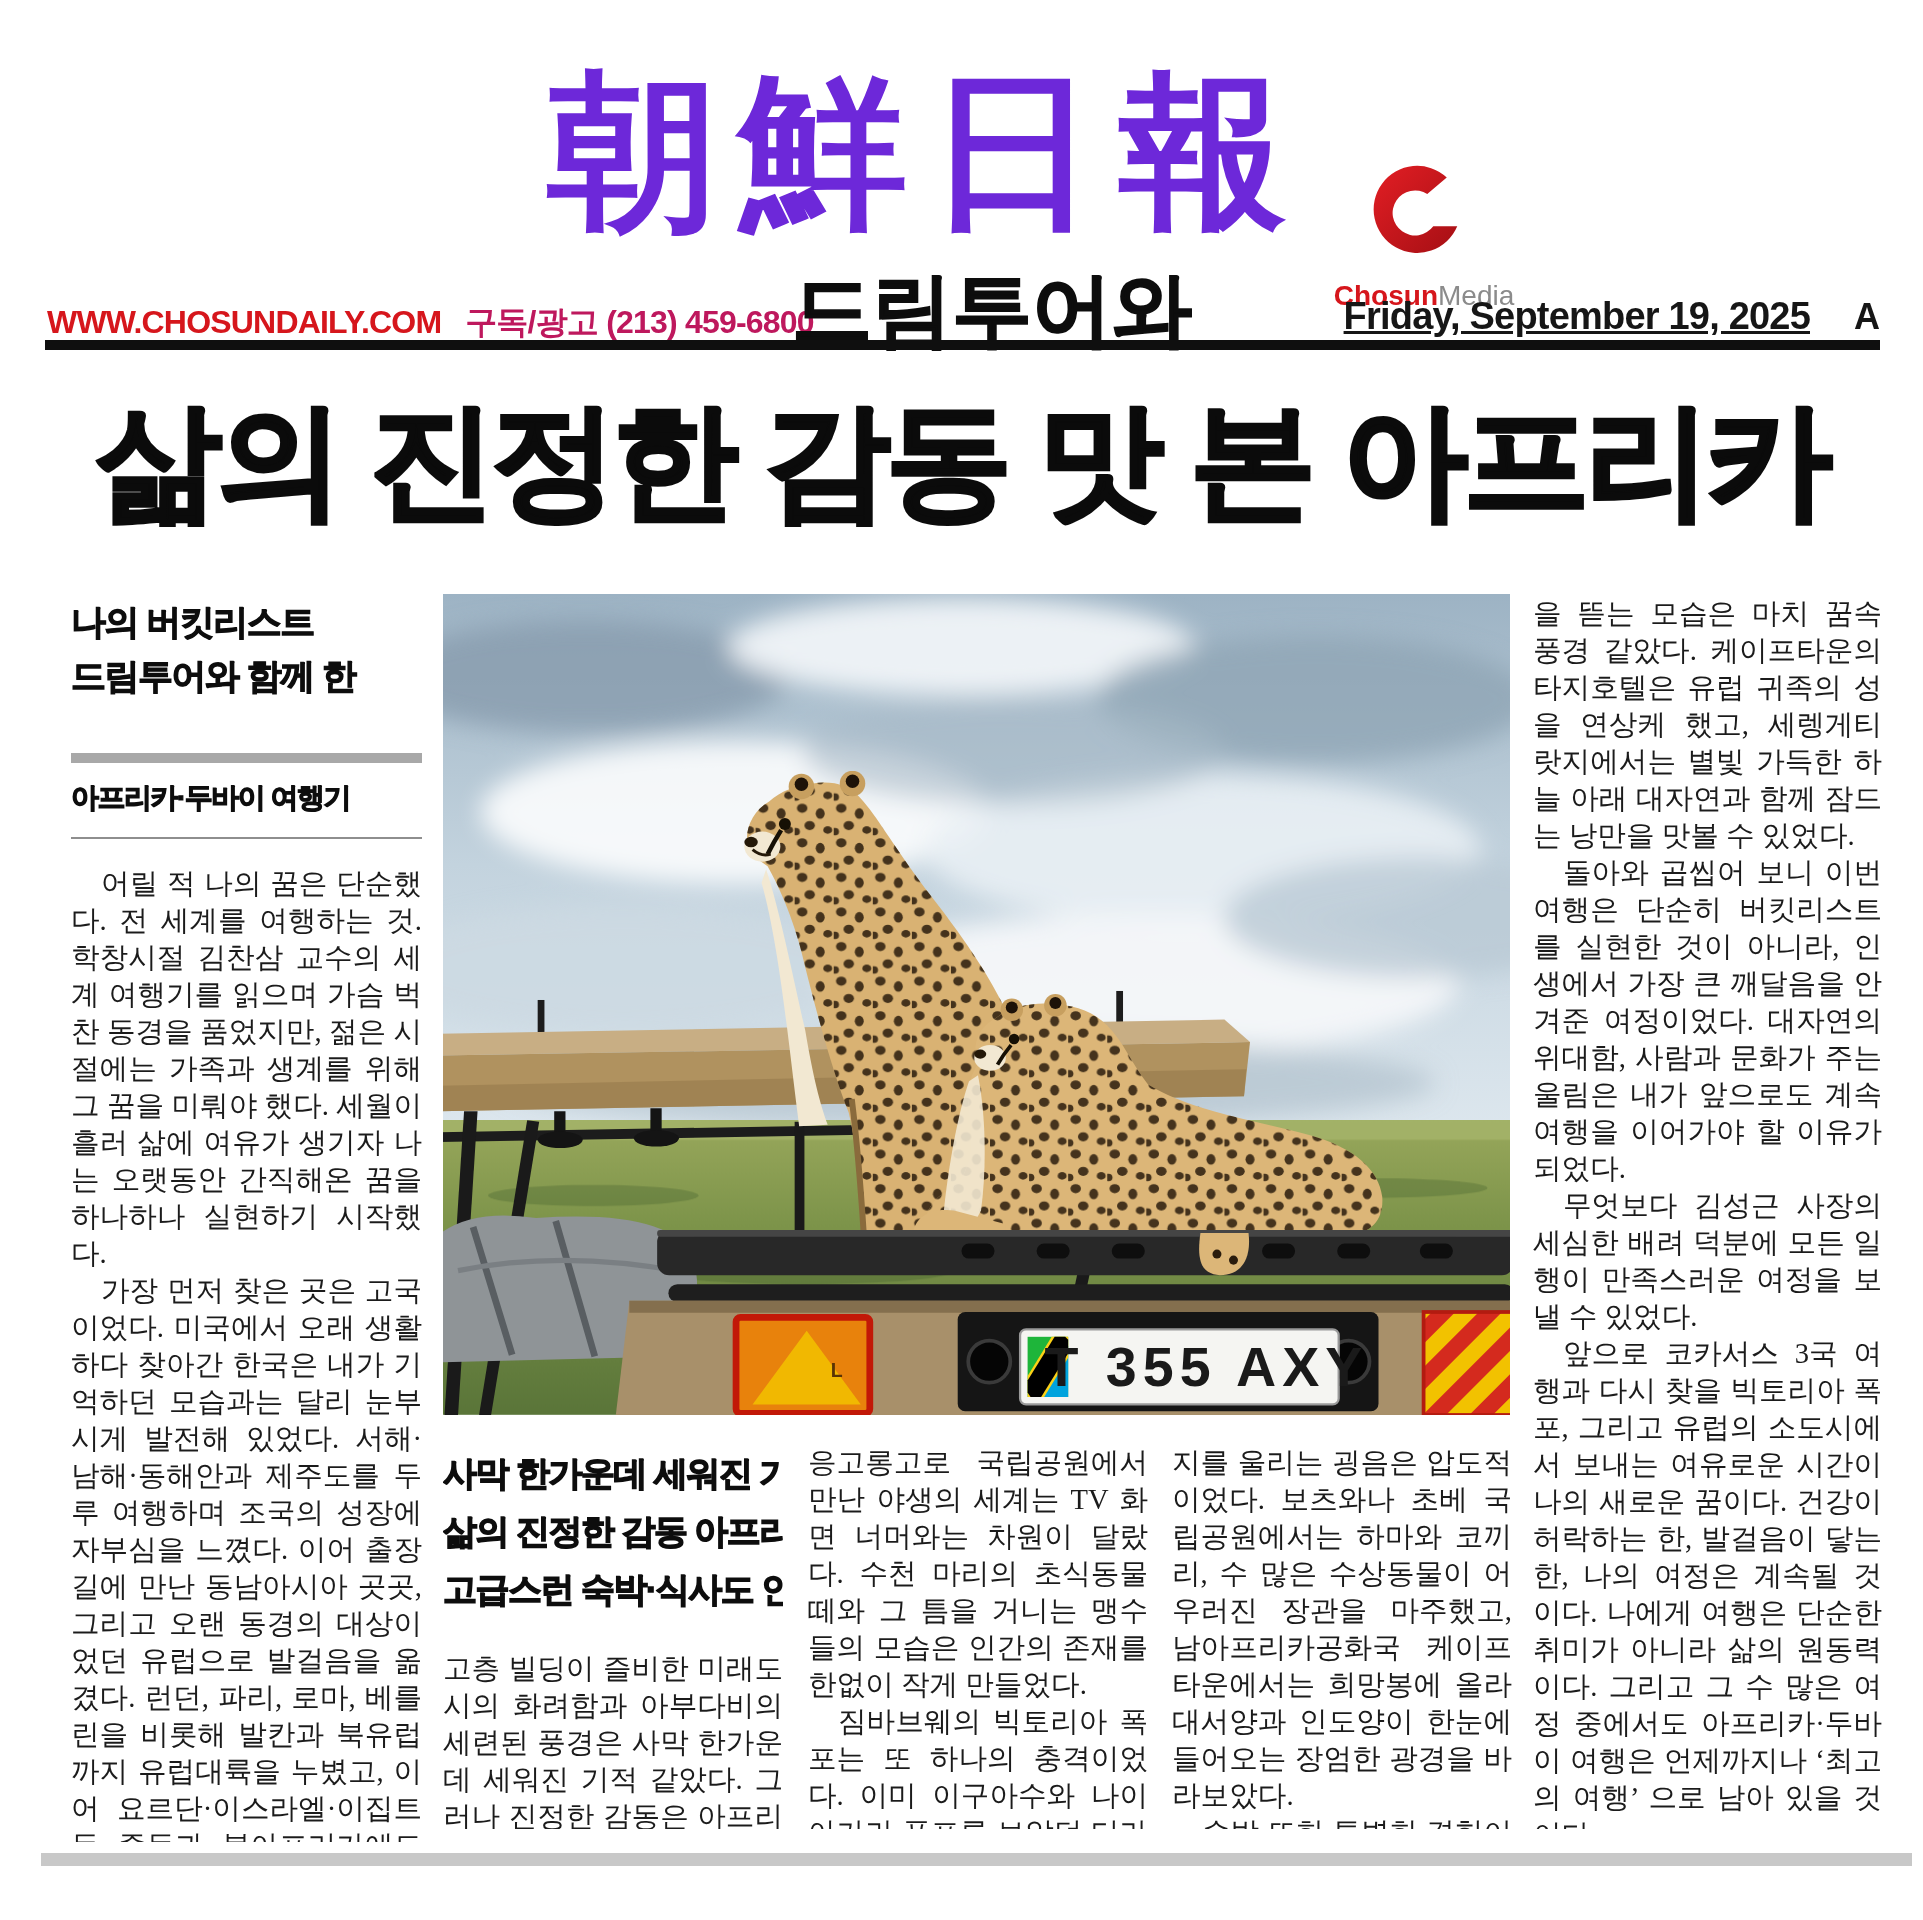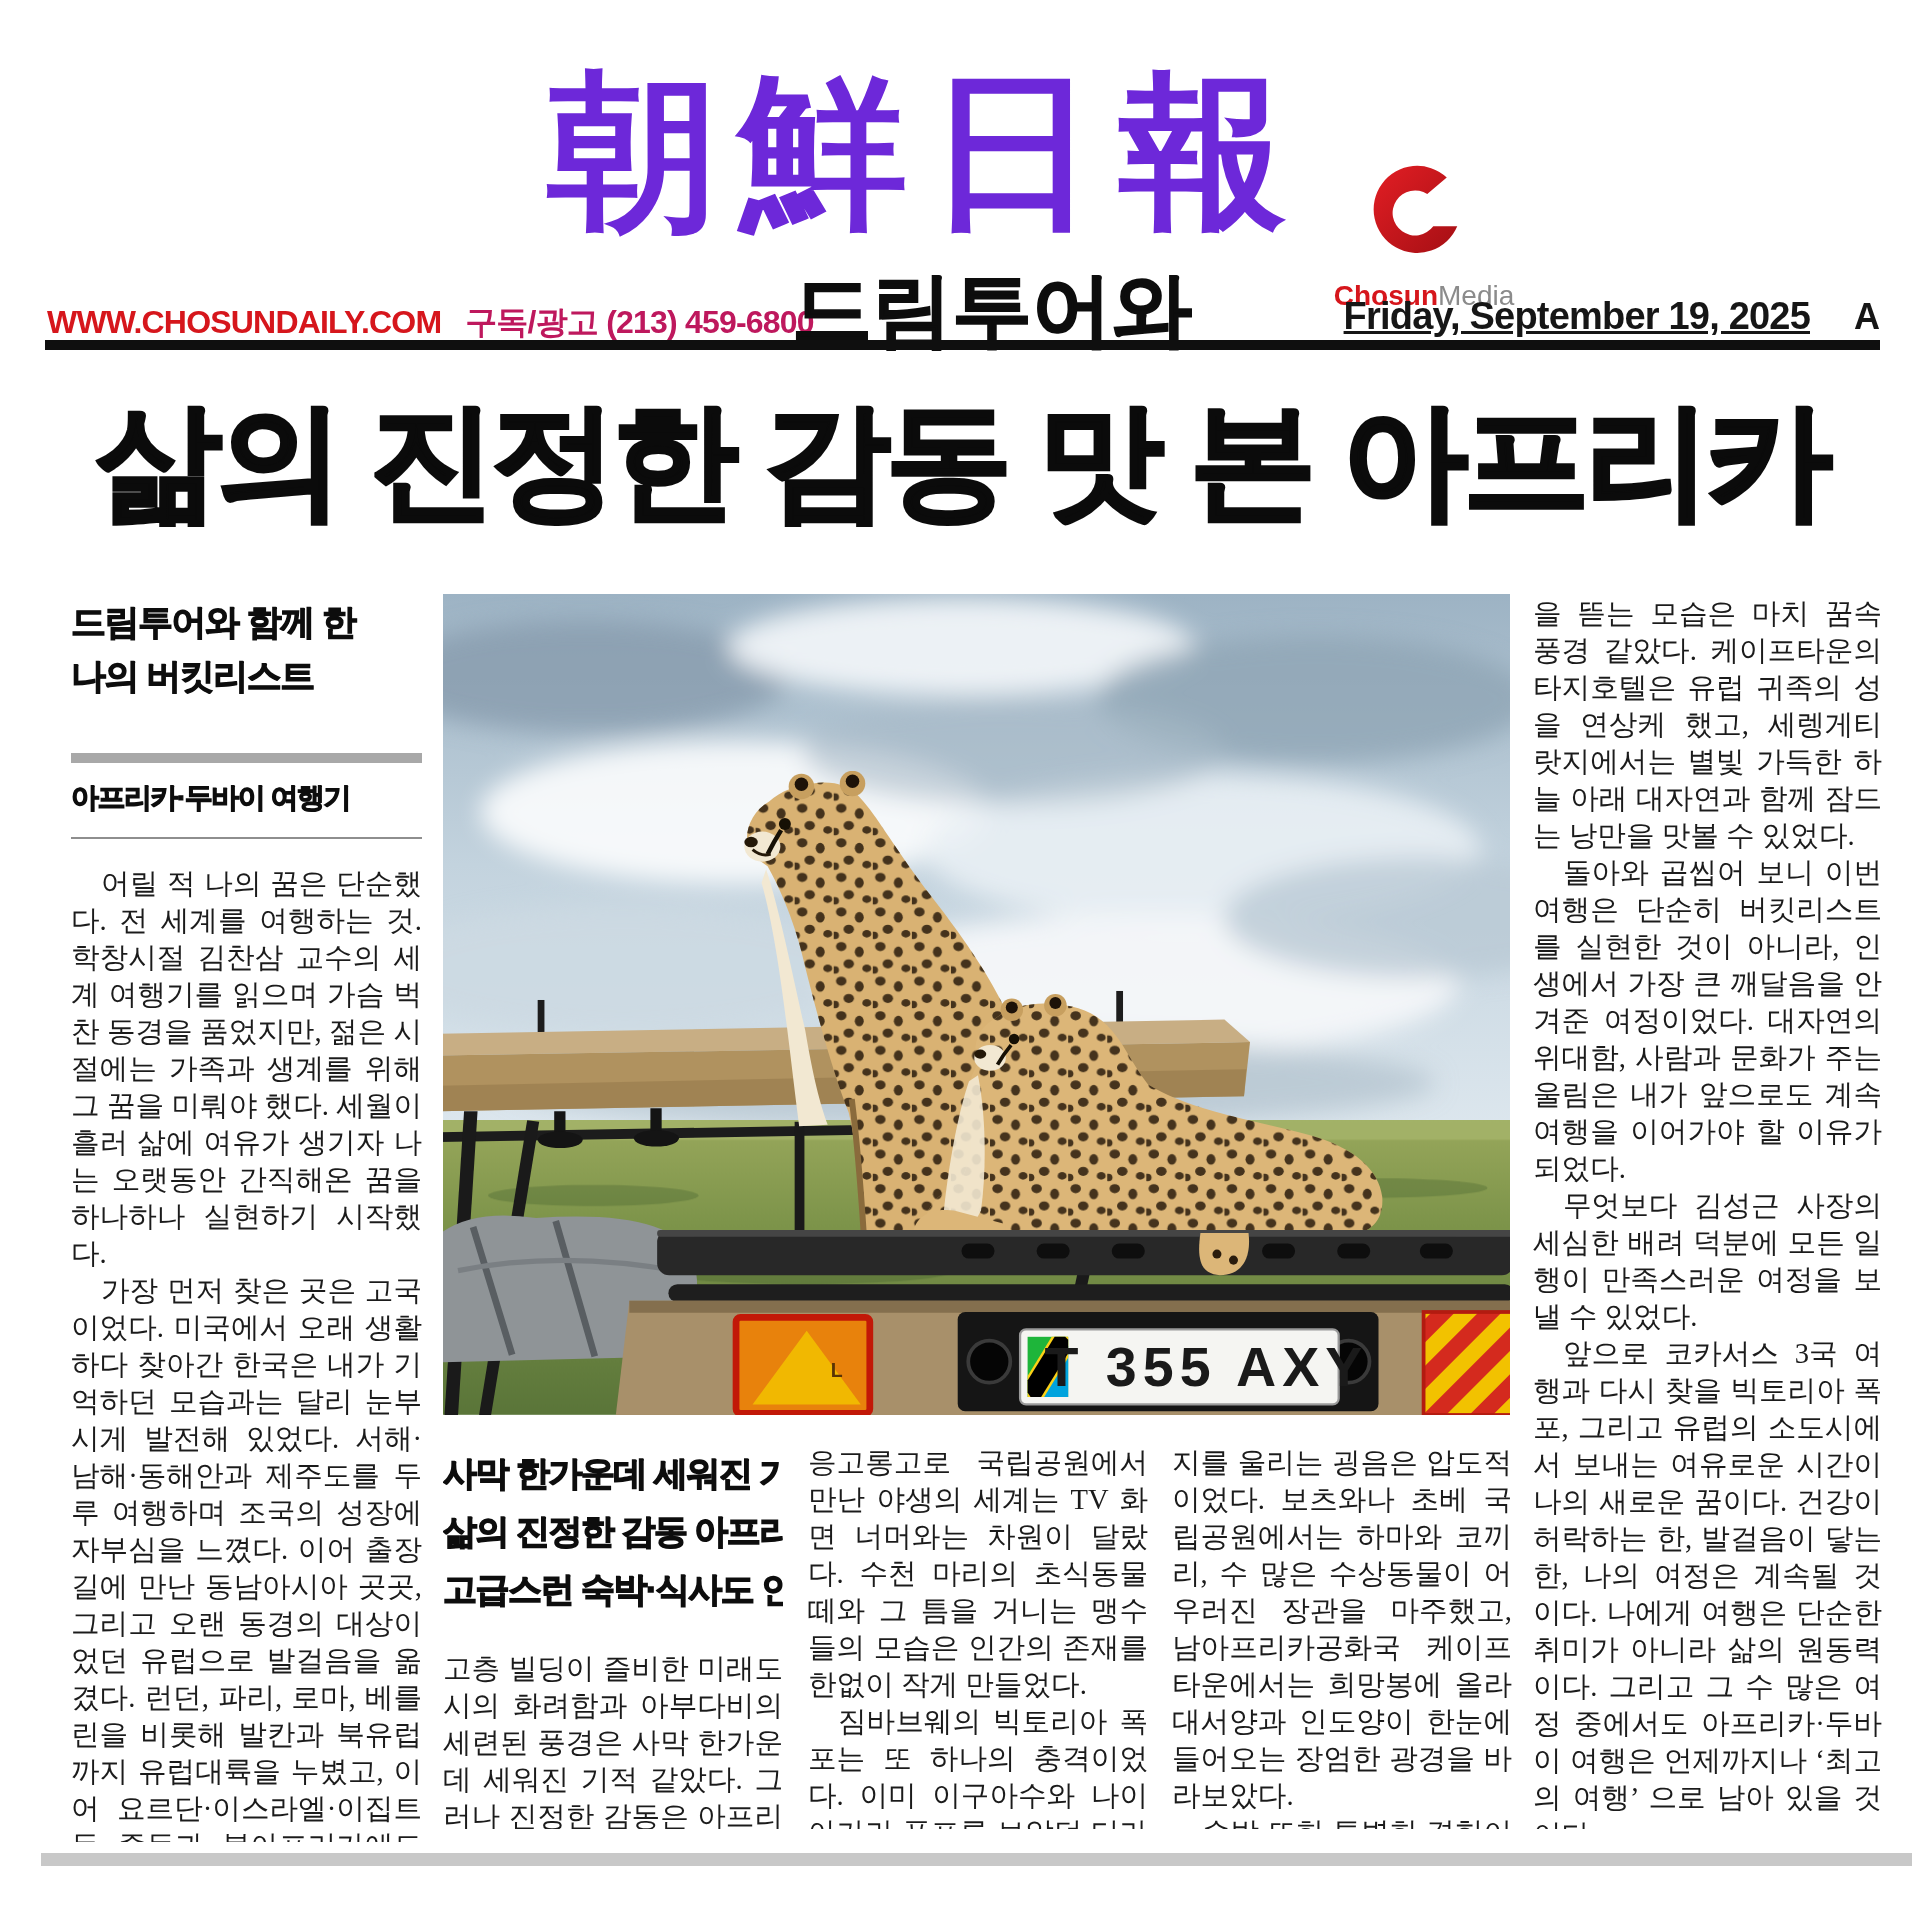--- a/index.html
+++ b/index.html
@@ -93,22 +93,22 @@
   <div class="edition">드림투어와</div>
   <div class="hdr-right">
     <span class="hdr-date">Friday, September 19, 2025</span>
     <span class="hdr-section">A</span>
   </div>
   <div class="top-rule"></div>
 
   <div class="headline">삶의 진정한 감동 맛 본 아프리카</div>
 
   <div class="col-left">
+    <div class="kicker">나의 버킷리스트</div>
     <div class="kicker">드림투어와 함께 한</div>
-    <div class="kicker">나의 버킷리스트</div>
     <div class="kicker-bar"></div>
     <div class="series-title">아프리카·두바이 여행기</div>
     <div class="series-rule"></div>
     <div class="body-text">
       <p class="ind">어릴 적 나의 꿈은 단순했다. 전 세계를 여행하는 것. 학창시절 김찬삼 교수의 세계 여행기를 읽으며 가슴 벅찬 동경을 품었지만, 젊은 시절에는 가족과 생계를 위해 그 꿈을 미뤄야 했다. 세월이 흘러 삶에 여유가 생기자 나는 오랫동안 간직해온 꿈을 하나하나 실현하기 시작했다.</p>
       <p class="ind">가장 먼저 찾은 곳은 고국이었다. 미국에서 오래 생활하다 찾아간 한국은 내가 기억하던 모습과는 달리 눈부시게 발전해 있었다. 서해·남해·동해안과 제주도를 두루 여행하며 조국의 성장에 자부심을 느꼈다. 이어 출장길에 만난 동남아시아 곳곳, 그리고 오랜 동경의 대상이었던 유럽으로 발걸음을 옮겼다. 런던, 파리, 로마, 베를린을 비롯해 발칸과 북유럽까지 유럽대륙을 누볐고, 이어 요르단·이스라엘·이집트 등 중동과 북아프리카에도 다녀왔다.</p>
 
     </div>
   </div>
 

